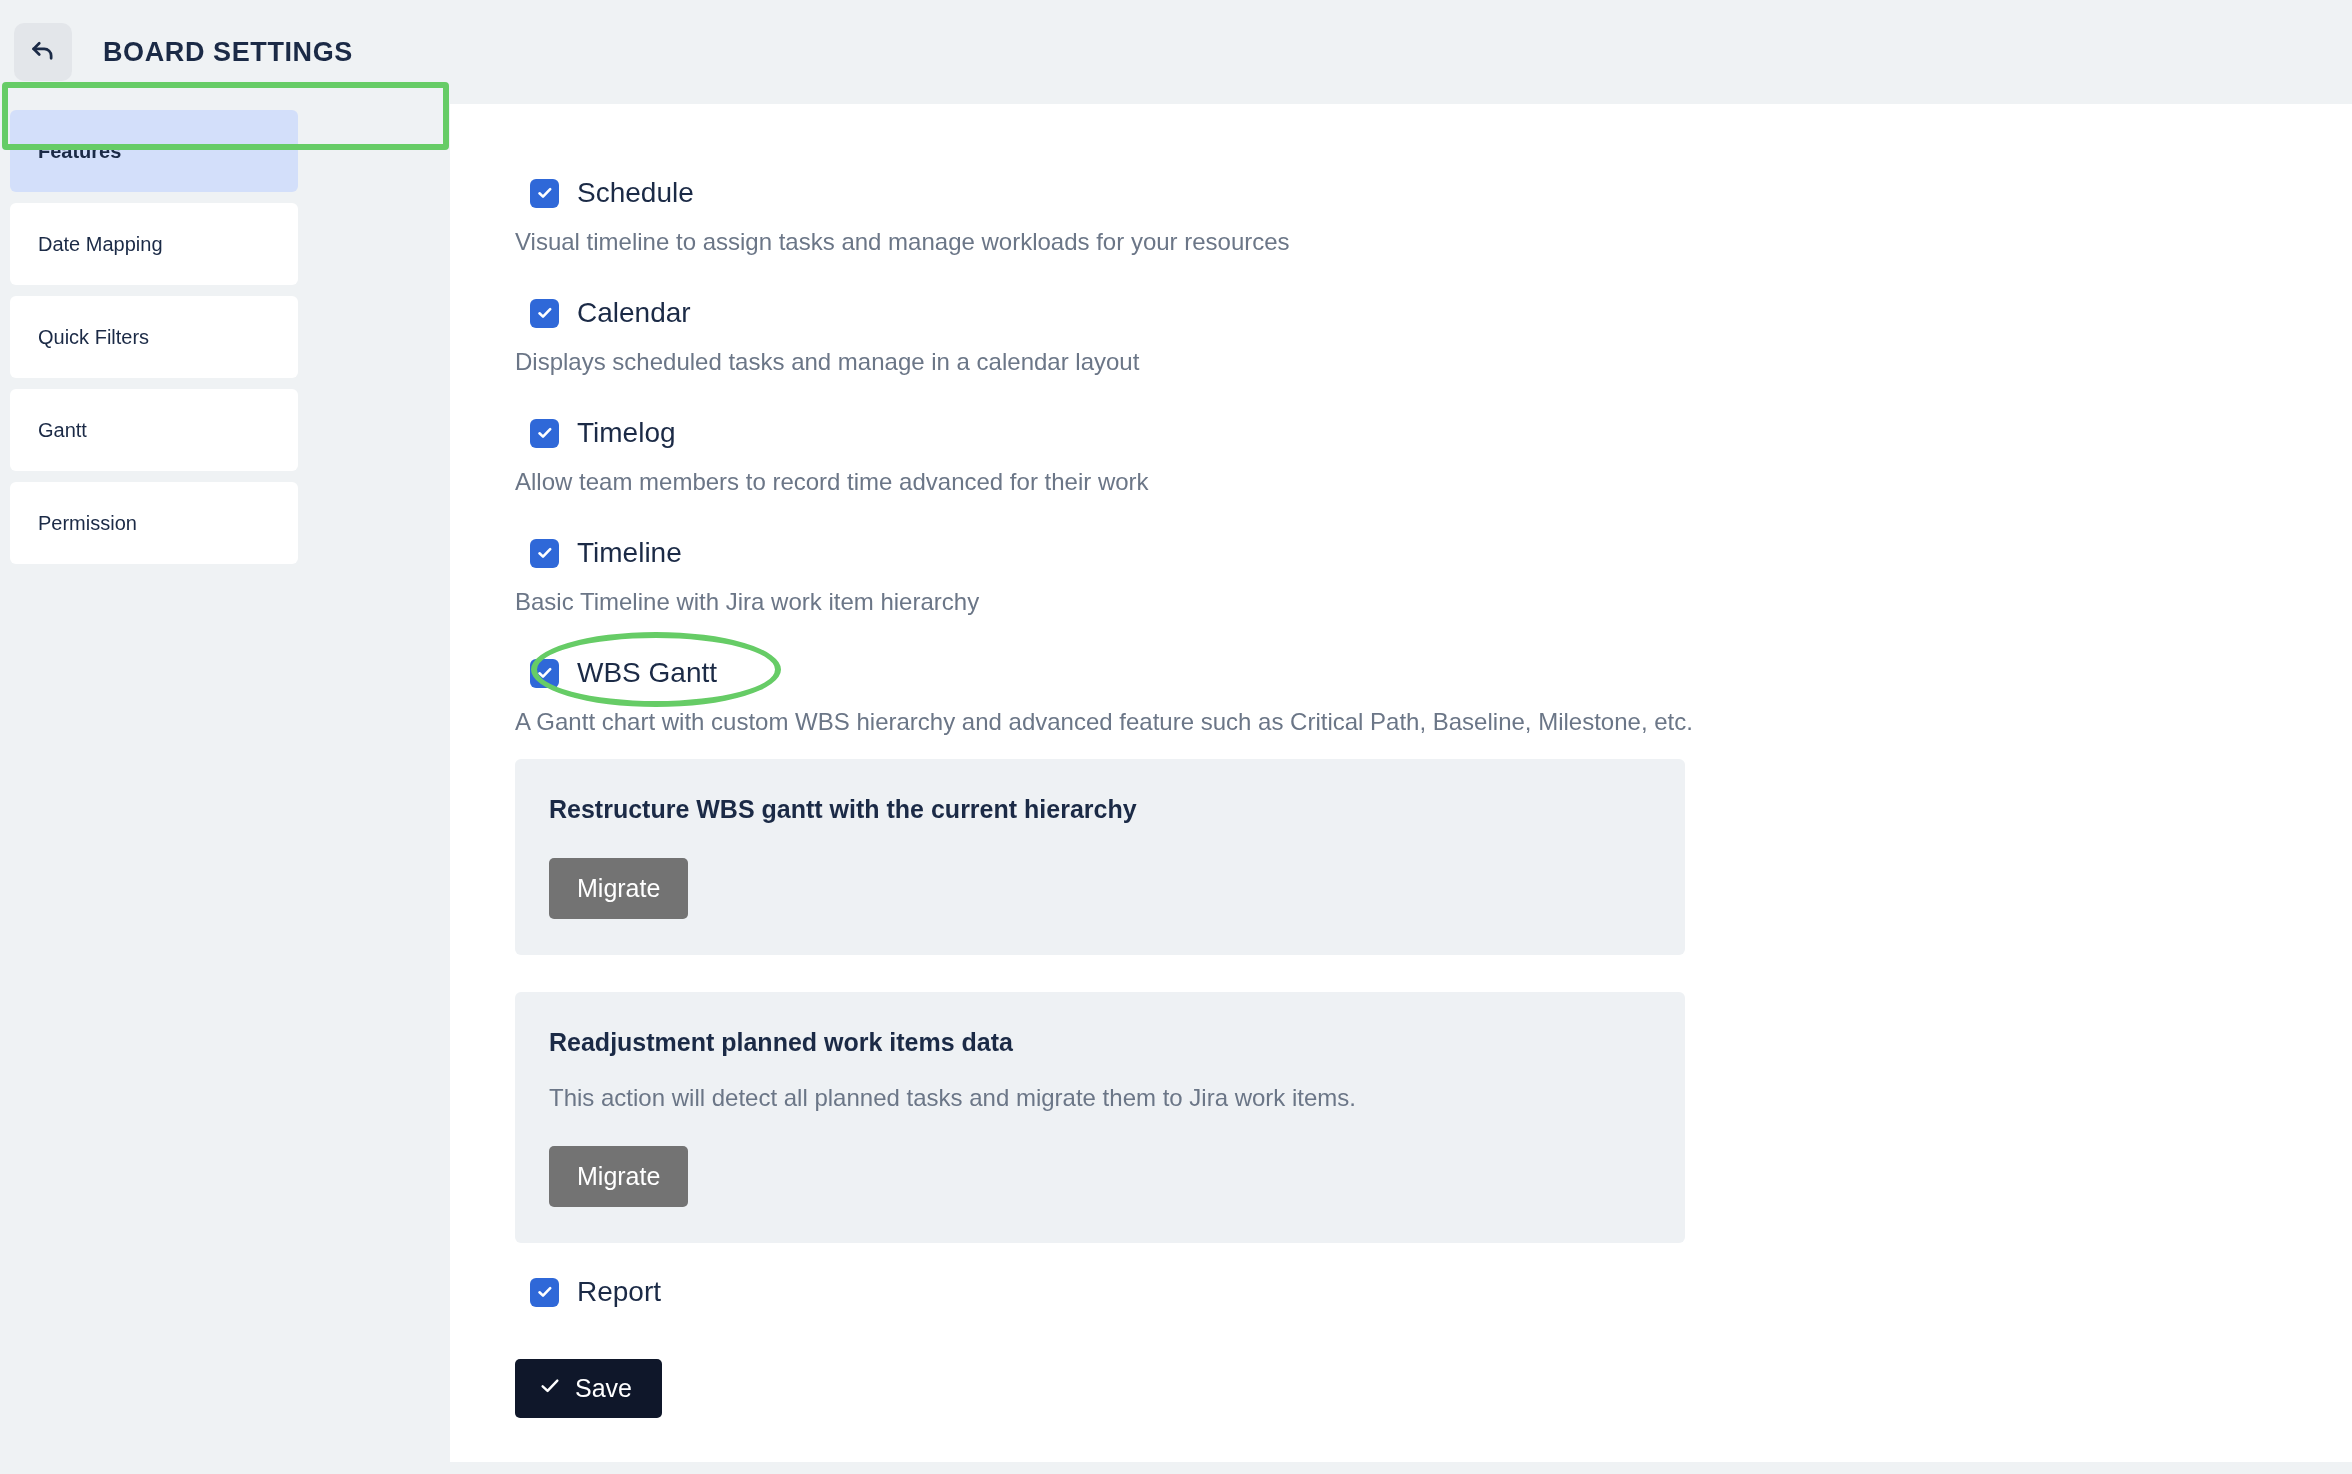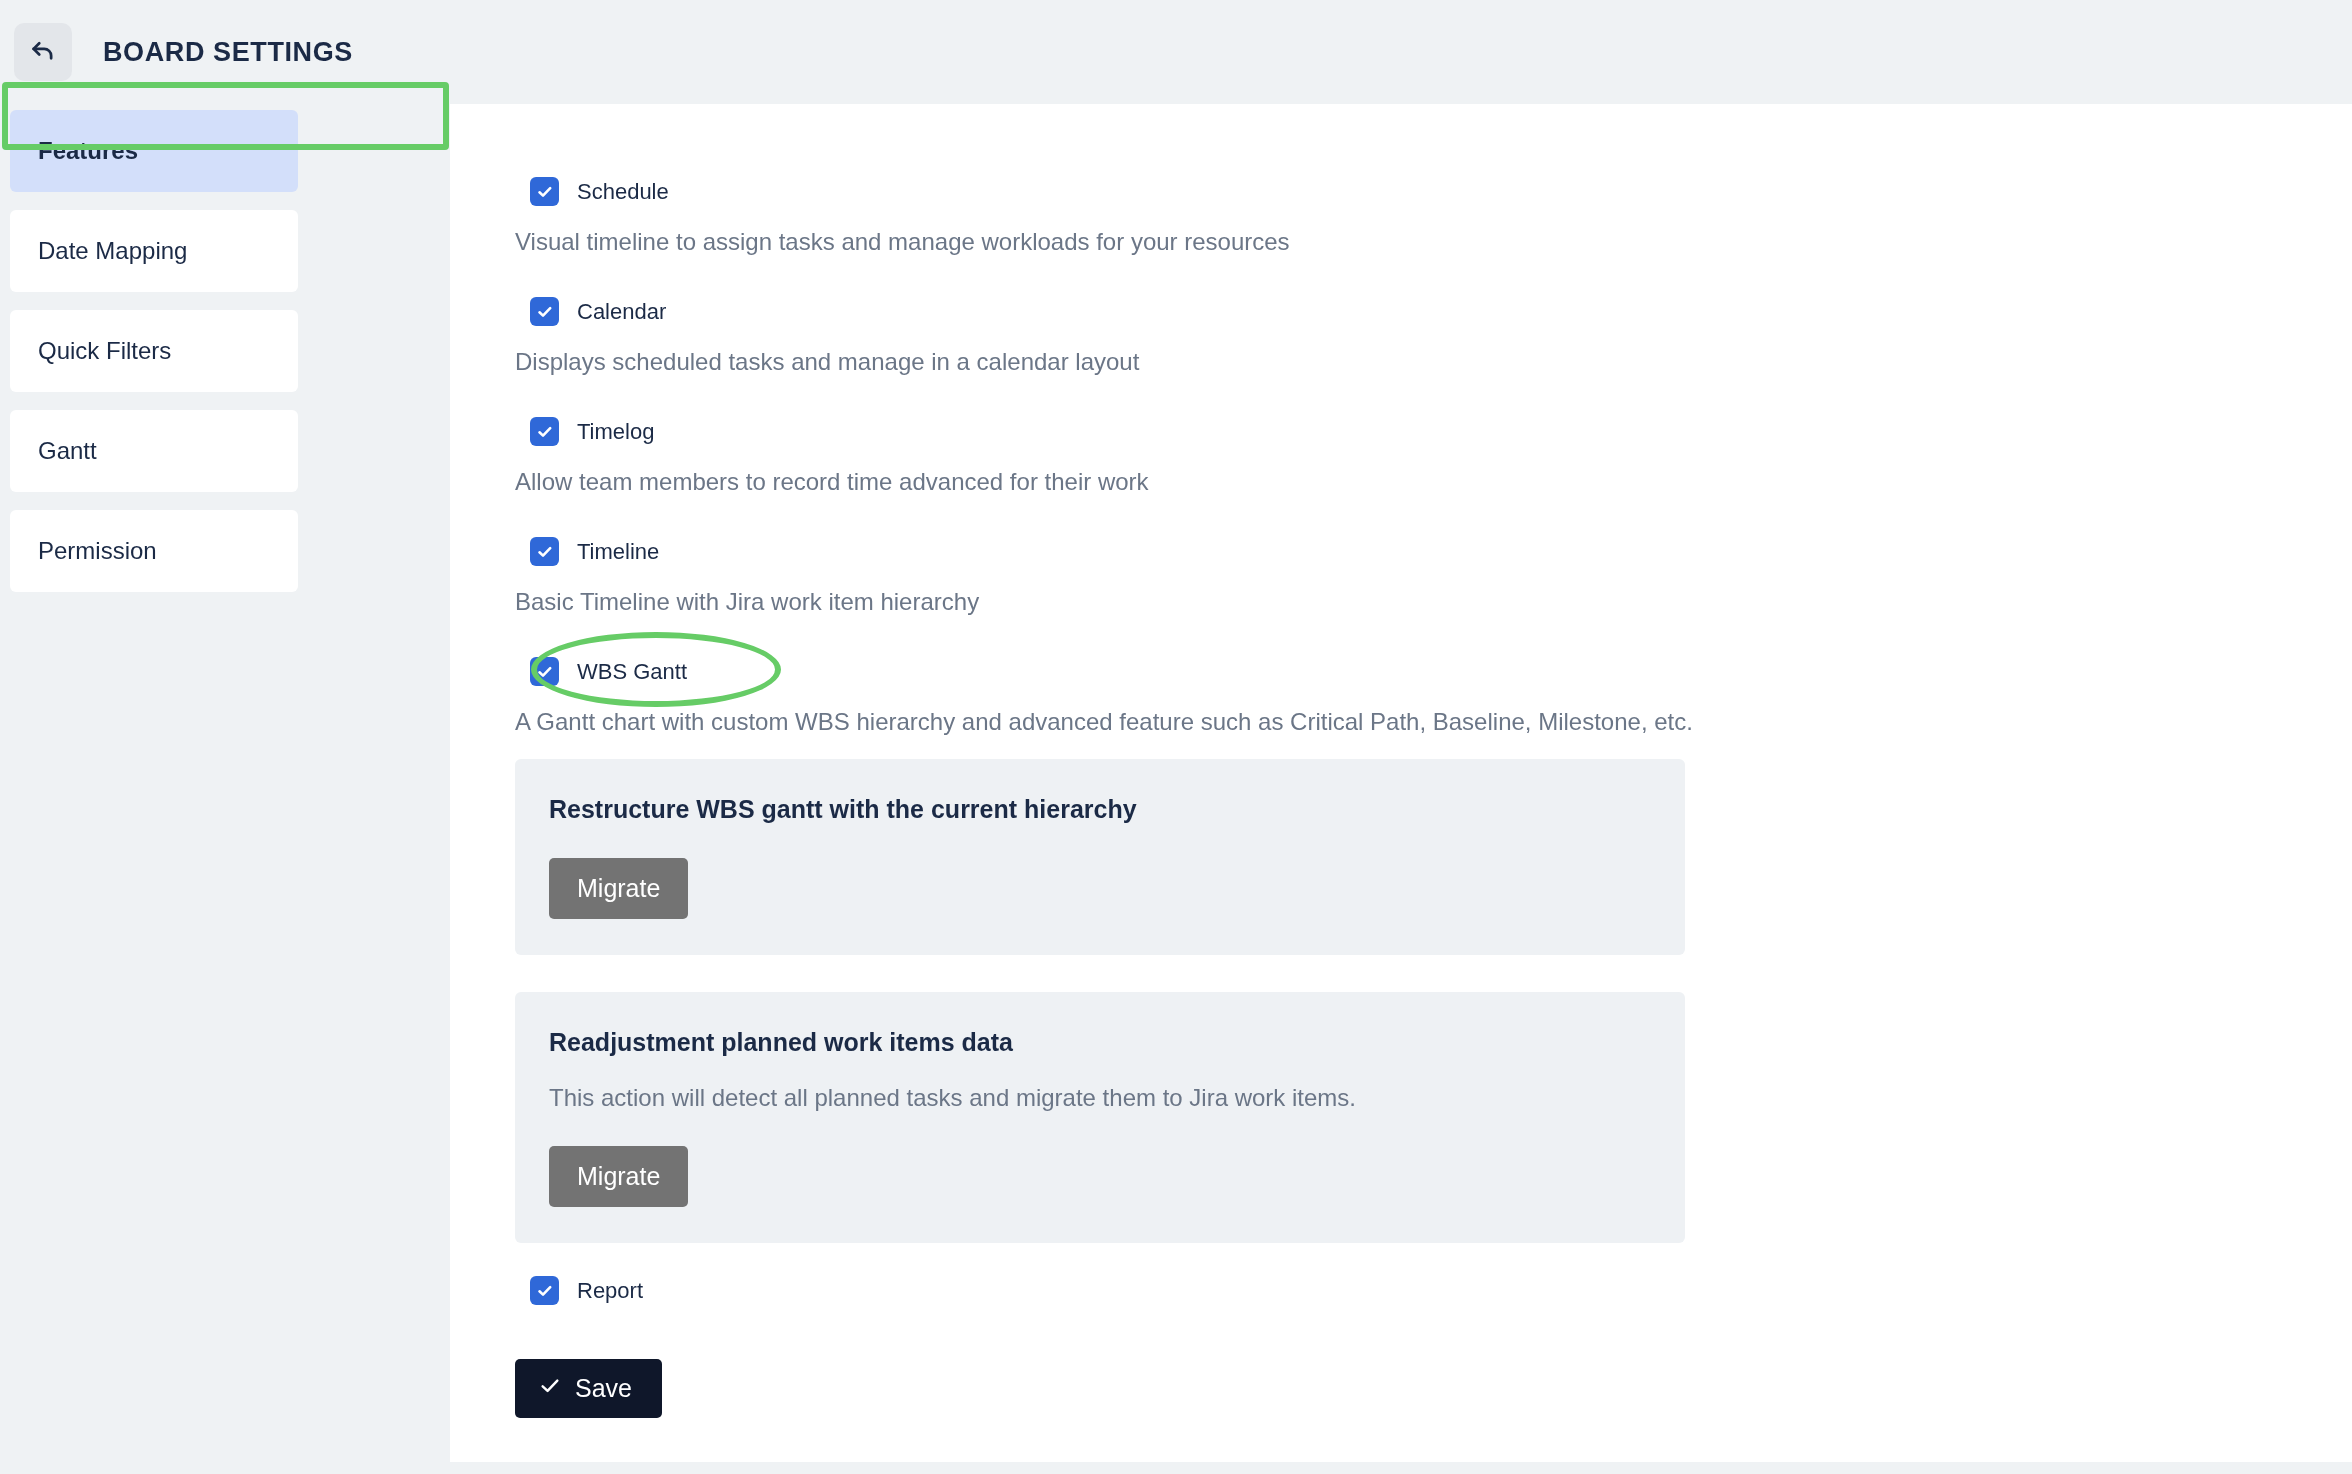--- a/index.html
+++ b/index.html
@@ -65,22 +65,22 @@
     width: 288px;
   }
   .nav-item {
     height: 82px;
     background: #ffffff;
     border-radius: 6px;
     display: flex;
     align-items: center;
     padding-left: 28px;
     box-sizing: border-box;
-    margin-bottom: 18px;
-    font-size: 24px;
+    margin-bottom: 11px;
+    font-size: 20px;
     color: #1b2a46;
     cursor: pointer;
   }
   .nav-item.active {
     background: #d3dffa;
     font-weight: bold;
   }
 
   
   .annot-rect {
@@ -106,21 +106,21 @@
     box-sizing: border-box;
     overflow: hidden;
   }
 
   .feature-row {
     display: flex;
     align-items: center;
     gap: 18px;
   }
   .feature-label {
-    font-size: 22px;
+    font-size: 28px;
     color: #1b2a46;
   }
   .feature-desc {
     font-size: 24px;
     color: #6b7687;
   }
 
   .cb {
     width: 29px;
     height: 29px;

